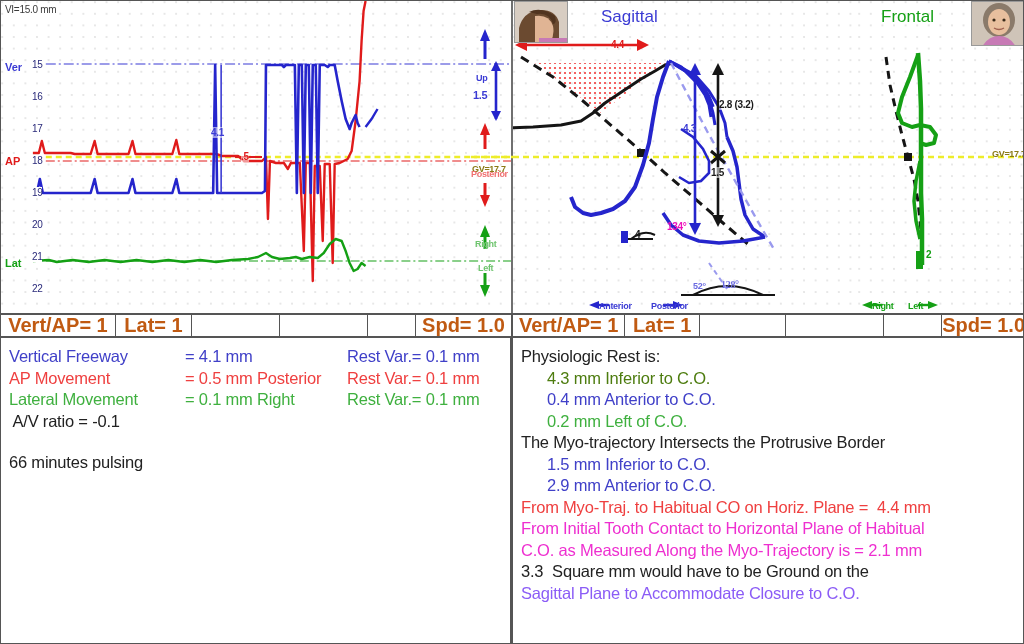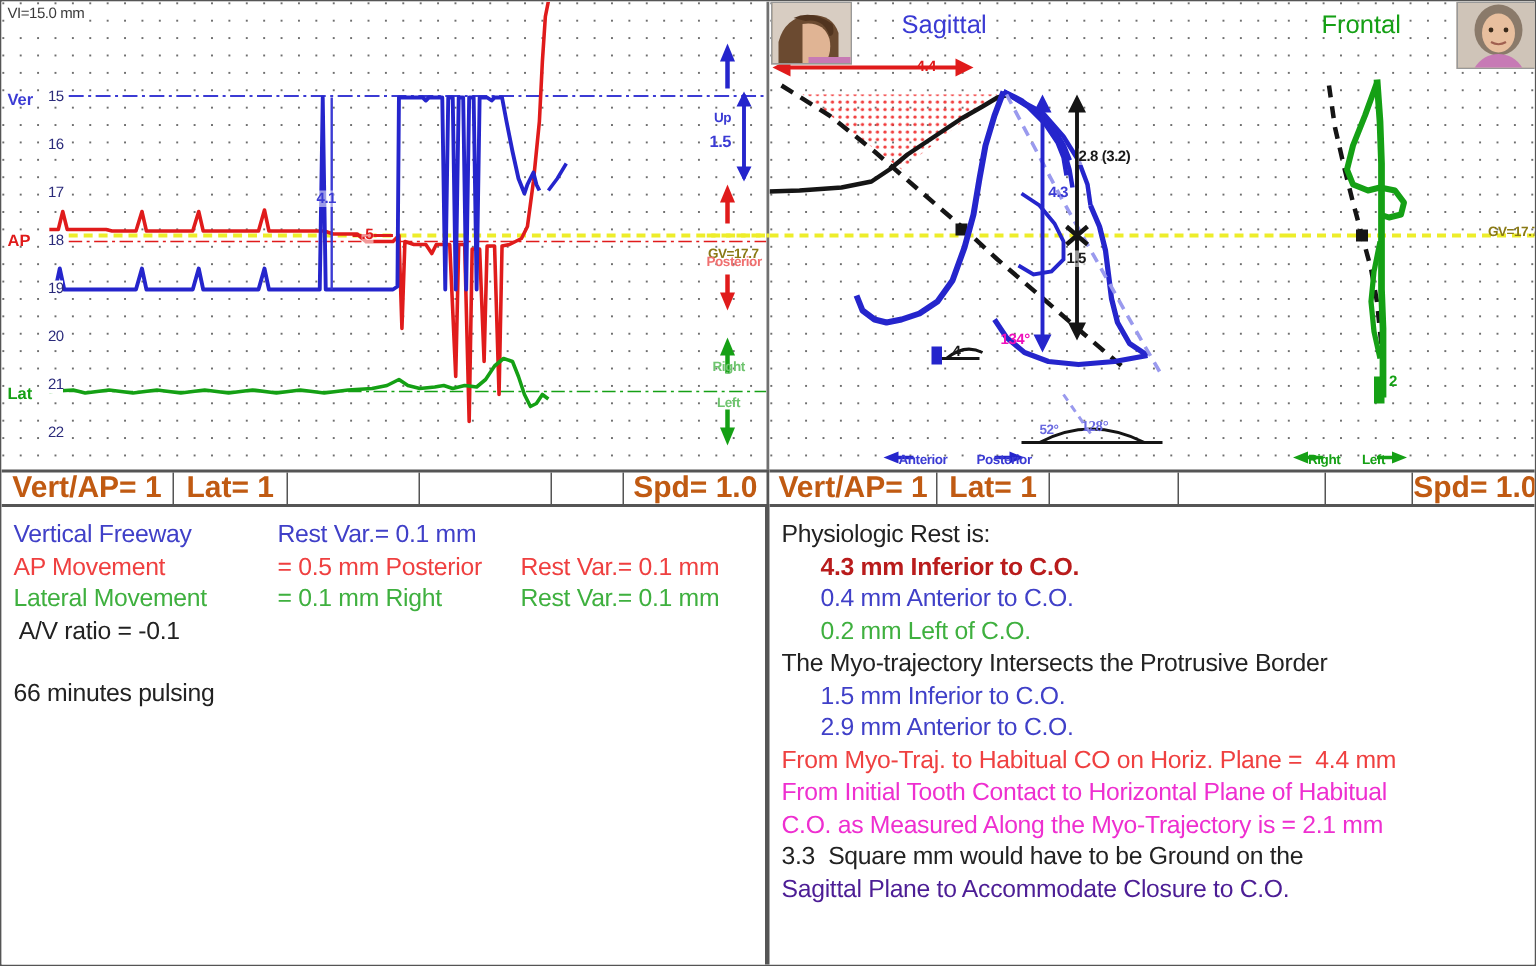--- a/index.html
+++ b/index.html
@@ -332,21 +332,21 @@
         <path d="M196,262 L214,288" stroke="#9a9aee" stroke-width="2" stroke-dasharray="5 4"></path>
 
         <line x1="82" y1="304" x2="96" y2="304" stroke="#2525cc" stroke-width="2.4"></line>
         <polygon points="76,304 86,300 86,308" fill="#2525cc"></polygon>
         <line x1="150" y1="304" x2="164" y2="304" stroke="#2525cc" stroke-width="2.4"></line>
         <polygon points="170,304 160,300 160,308" fill="#2525cc"></polygon>
       </svg>
 
       <div class="meas-lbl" style="left:98px; top:38px; color:#e01b1b; background:none;">4.4</div>
       <div class="meas-lbl" style="left:206px; top:98px; color:#1a1a1a;">2.8 (3.2)</div>
-      <div class="meas-lbl" style="left:186px; top:122px; color:#3b3bd4; background:none;">4.3</div>
+      <div class="meas-lbl" style="left:170px; top:122px; color:#3b3bd4; background:none;">4.3</div>
       <div class="meas-lbl" style="left:198px; top:166px; color:#1a1a1a;">1.5</div>
       <div class="meas-lbl" style="left:122px; top:228px; color:#1a1a1a; background:none;">4</div>
       <div class="meas-lbl" style="left:154px; top:220px; color:#ee11bb; background:none;">134°</div>
       <div class="meas-lbl" style="left:180px; top:280px; color:#6a6ae0; background:none; font-size:9px;">52°</div>
       <div class="meas-lbl" style="left:208px; top:278px; color:#6a6ae0; background:none; font-size:10px;font-family:Liberation Serif, serif;">128°</div>
 
       <div class="dir-lbl" style="left:86px; top:300px; color:#3b3bd4;">Anterior</div>
       <div class="dir-lbl" style="left:138px; top:300px; color:#3b3bd4;">Posterior</div>
     </div>
 
@@ -409,45 +409,46 @@
     <div class="status-cell" style="width:100px;"></div>
     <div class="status-cell" style="width:60px;"></div>
     <div class="status-cell" style="flex:1;">Spd= 1.0</div>
   </div>
 
   <div id="text-area">
 
     <div class="textpanel" id="text-left">
       <div class="trow">
         <span class="c1" style="color:#4040c8;">Vertical Freeway</span>
+        <span class="c2" style="color:#4040c8;">= 4.1 mm</span>
         <span class="c3" style="color:#4040c8;">Rest Var.= 0.1 mm</span>
       </div>
       <div class="trow">
         <span class="c1" style="color:#ef4040;">AP Movement</span>
         <span class="c2" style="color:#ef4040;">= 0.5 mm Posterior</span>
         <span class="c3" style="color:#ef4040;">Rest Var.= 0.1 mm</span>
       </div>
       <div class="trow">
         <span class="c1" style="color:#3fb03f;">Lateral Movement</span>
         <span class="c2" style="color:#3fb03f;">= 0.1 mm Right</span>
         <span class="c3" style="color:#3fb03f;">Rest Var.= 0.1 mm</span>
       </div>
       <div class="tline" style="color:#222222;"> A/V ratio = -0.1</div>
       <div class="spacer"></div>
       <div class="tline" style="color:#222222;">66 minutes pulsing</div>
     </div>
 
     <div class="textpanel" id="text-right">
       <div class="tline" style="color:#222222;">Physiologic Rest is:</div>
-      <div class="tline indent" style="color:#b91c1c;font-weight:bold;">4.3 mm Inferior to C.O.</div>
+      <div class="tline indent" style="color:#4d7c0f;">4.3 mm Inferior to C.O.</div>
       <div class="tline indent" style="color:#4040c8;">0.4 mm Anterior to C.O.</div>
       <div class="tline indent" style="color:#3fb03f;">0.2 mm Left of C.O.</div>
       <div class="tline" style="color:#222222;">The Myo-trajectory Intersects the Protrusive Border</div>
       <div class="tline indent" style="color:#4040c8;">1.5 mm Inferior to C.O.</div>
       <div class="tline indent" style="color:#4040c8;">2.9 mm Anterior to C.O.</div>
       <div class="tline" style="color:#ef4040;">From Myo-Traj. to Habitual CO on Horiz. Plane =  4.4 mm</div>
       <div class="tline" style="color:#ee2fd0;">From Initial Tooth Contact to Horizontal Plane of Habitual</div>
       <div class="tline" style="color:#ee2fd0;">C.O. as Measured Along the Myo-Trajectory is = 2.1 mm</div>
       <div class="tline" style="color:#222222;">3.3  Square mm would have to be Ground on the</div>
-      <div class="tline" style="color:#4c1d95;">Sagittal Plane to Accommodate Closure to C.O.</div>
+      <div class="tline" style="color:#8b5cf6;">Sagittal Plane to Accommodate Closure to C.O.</div>
     </div>
   </div>
 </div>
 
 </body></html>

